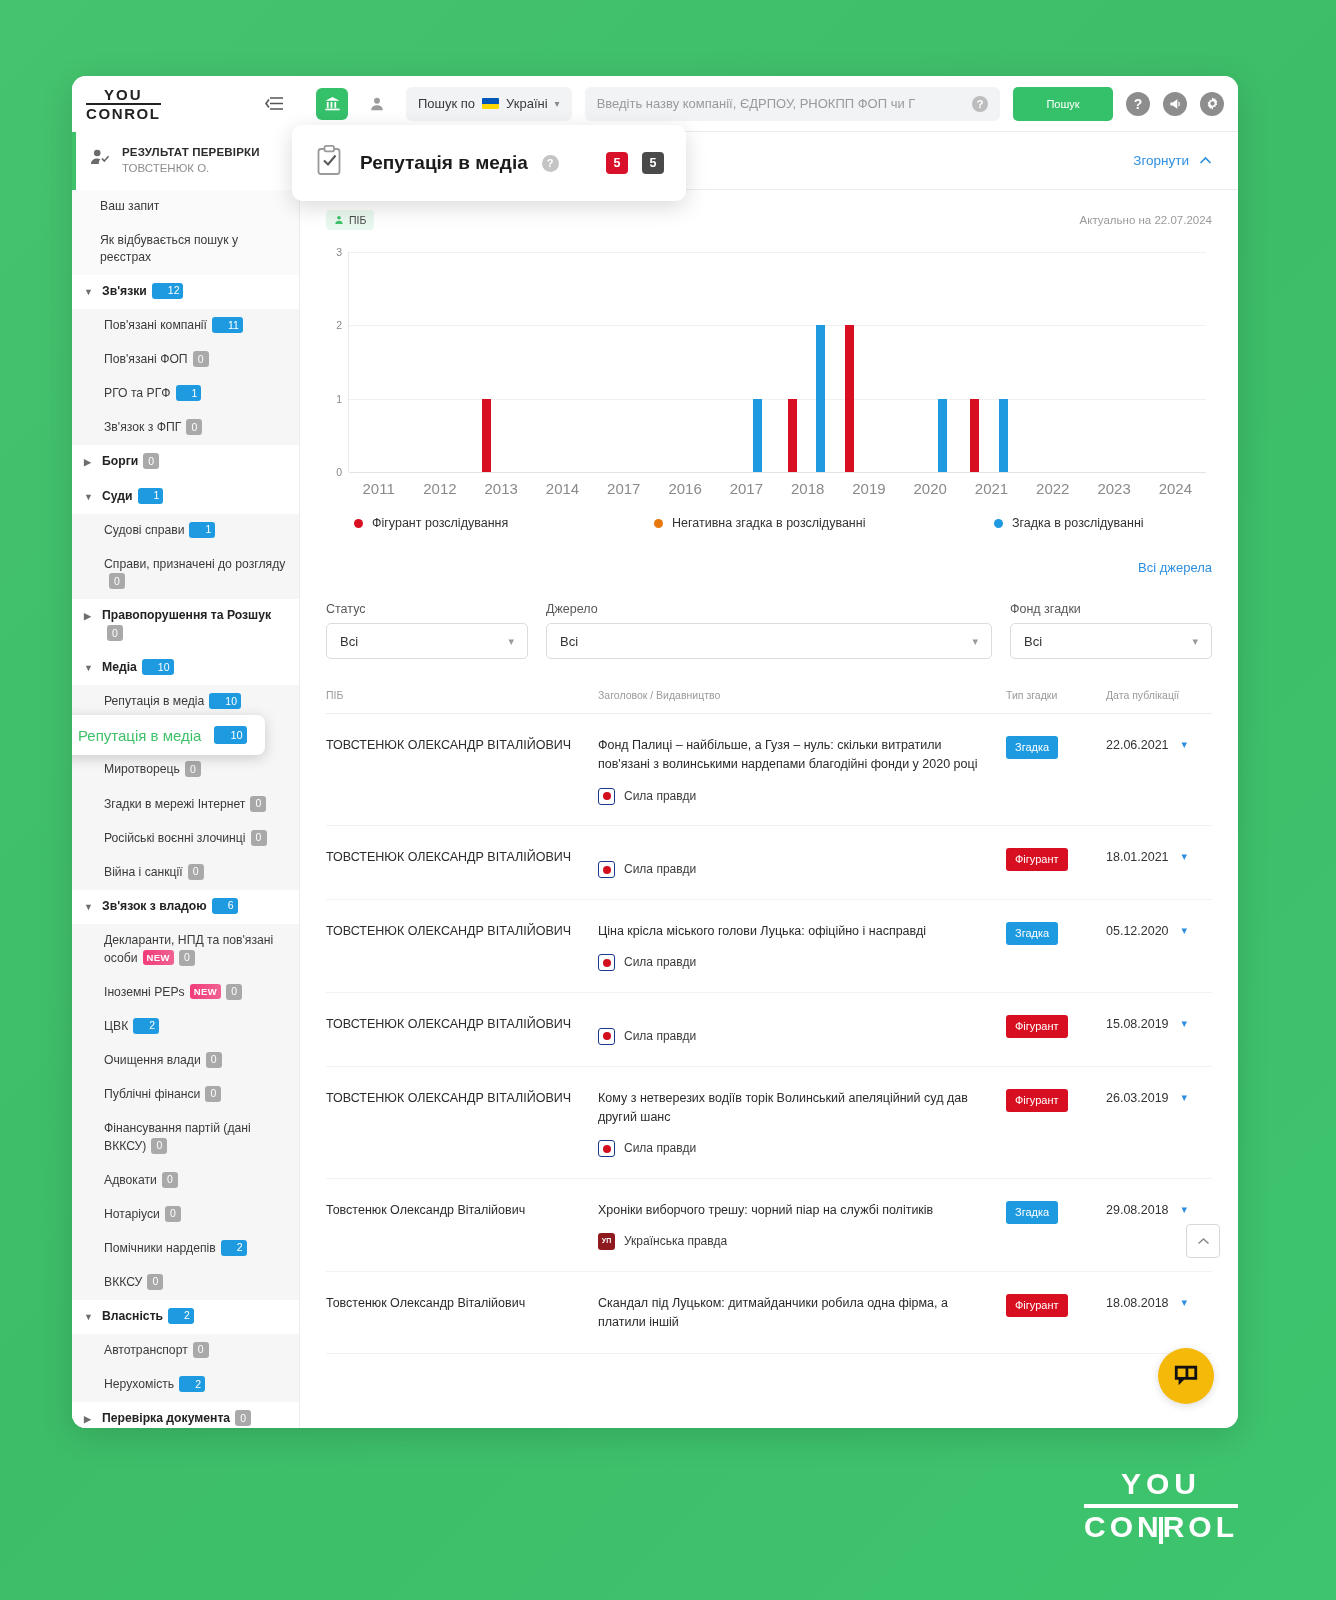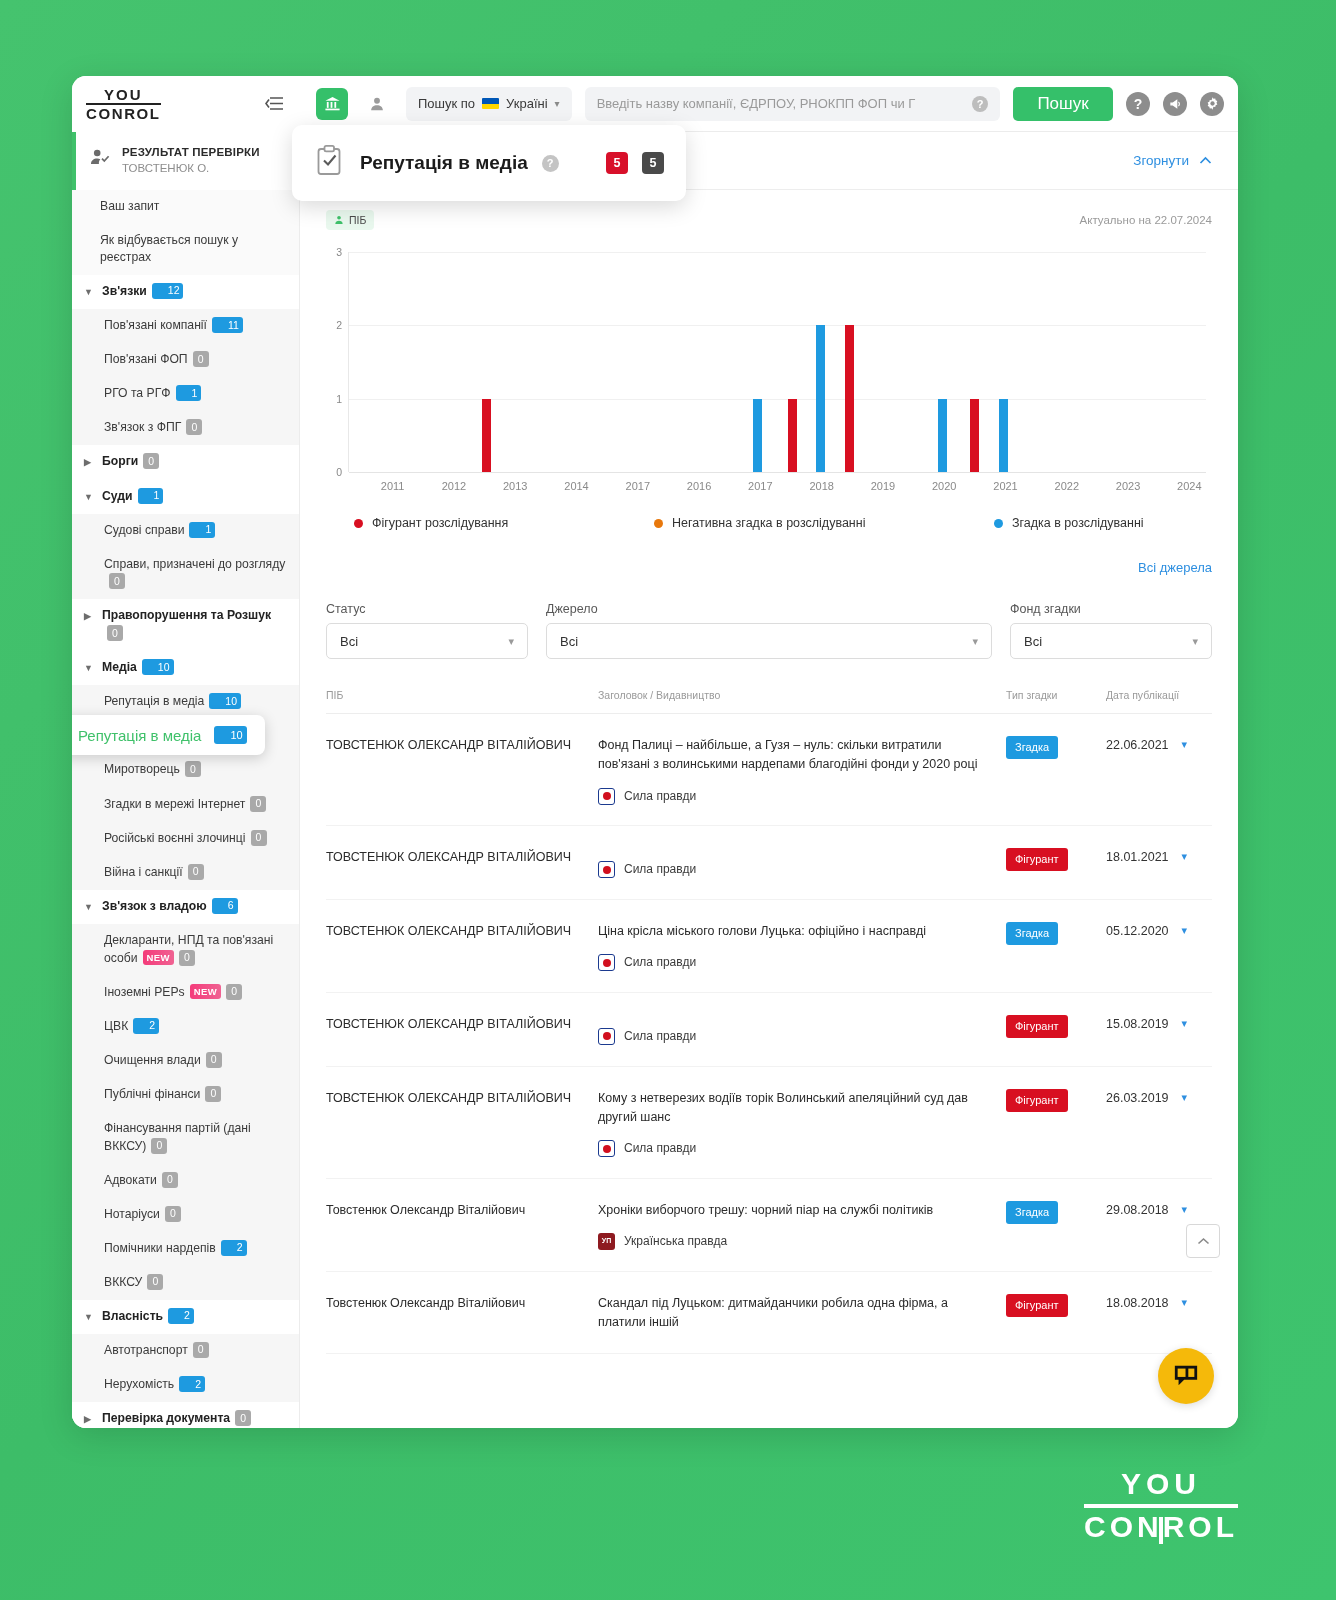--- a/index.html
+++ b/index.html
@@ -79,21 +79,21 @@
     white-space: nowrap; overflow: hidden; text-overflow: clip;
   }
   .search-input::placeholder { color: #9a9a9a; }
   .q-circle {
     width: 16px; height: 16px; border-radius: 50%; background: #bdbdbd;
     color: #fff; font-size: 11px; font-weight: 700; display: flex;
     align-items: center; justify-content: center; cursor: pointer; flex: 0 0 16px;
   }
   .search-btn {
     height: 34px; min-width: 100px; background: #35c06a; color: #fff;
-    border: 0; border-radius: 5px; font-size: 17px; cursor: pointer;
+    border: 0; border-radius: 5px; font-size: 11px; cursor: pointer;
     font-family: inherit; padding: 0 18px;
   }
   .circ-icon {
     width: 24px; height: 24px; border-radius: 50%; background: #8d8d8d;
     display: flex; align-items: center; justify-content: center;
     color: #fff; cursor: pointer; flex: 0 0 24px;
   }
 
   
   .app-body { flex: 1; display: flex; min-height: 0; }
@@ -184,22 +184,22 @@
   .plot {
     position: absolute; left: 0; right: 0; top: 0; bottom: 26px;
     border-left: 1px solid #e8e8e8;
   }
   .gridline { position: absolute; left: 0; right: 0; height: 1px; background: #f0f0f0; }
   .gridline.base { background: #e4e4e4; }
   .bars { position: absolute; inset: 0; }
   .bar { position: absolute; bottom: 0; width: 9px; border-radius: 0; }
   .x-axis { position: absolute; left: 0; right: 0; bottom: 0; height: 26px; }
   .x-lab {
-    position: absolute; font-size: 11px; color: #8a8a8a;
-    transform: translateX(-50%); top: 8px; margin-left: 14px;
+    position: absolute; font-size: 15px; color: #8a8a8a;
+    transform: translateX(-50%); top: 8px;
   }
 
   .legend { display: flex; padding: 18px 0 0 28px; gap: 0; }
   .leg-item { display: flex; align-items: center; gap: 9px; font-size: 12.5px; color: #333; }
   .dot { width: 9px; height: 9px; border-radius: 50%; flex: 0 0 9px; }
 
   .all-sources { text-align: right; padding: 28px 0 0 0; }
   .all-sources a { color: #2e8fe0; font-size: 13px; text-decoration: none; cursor: pointer; }
 
   

